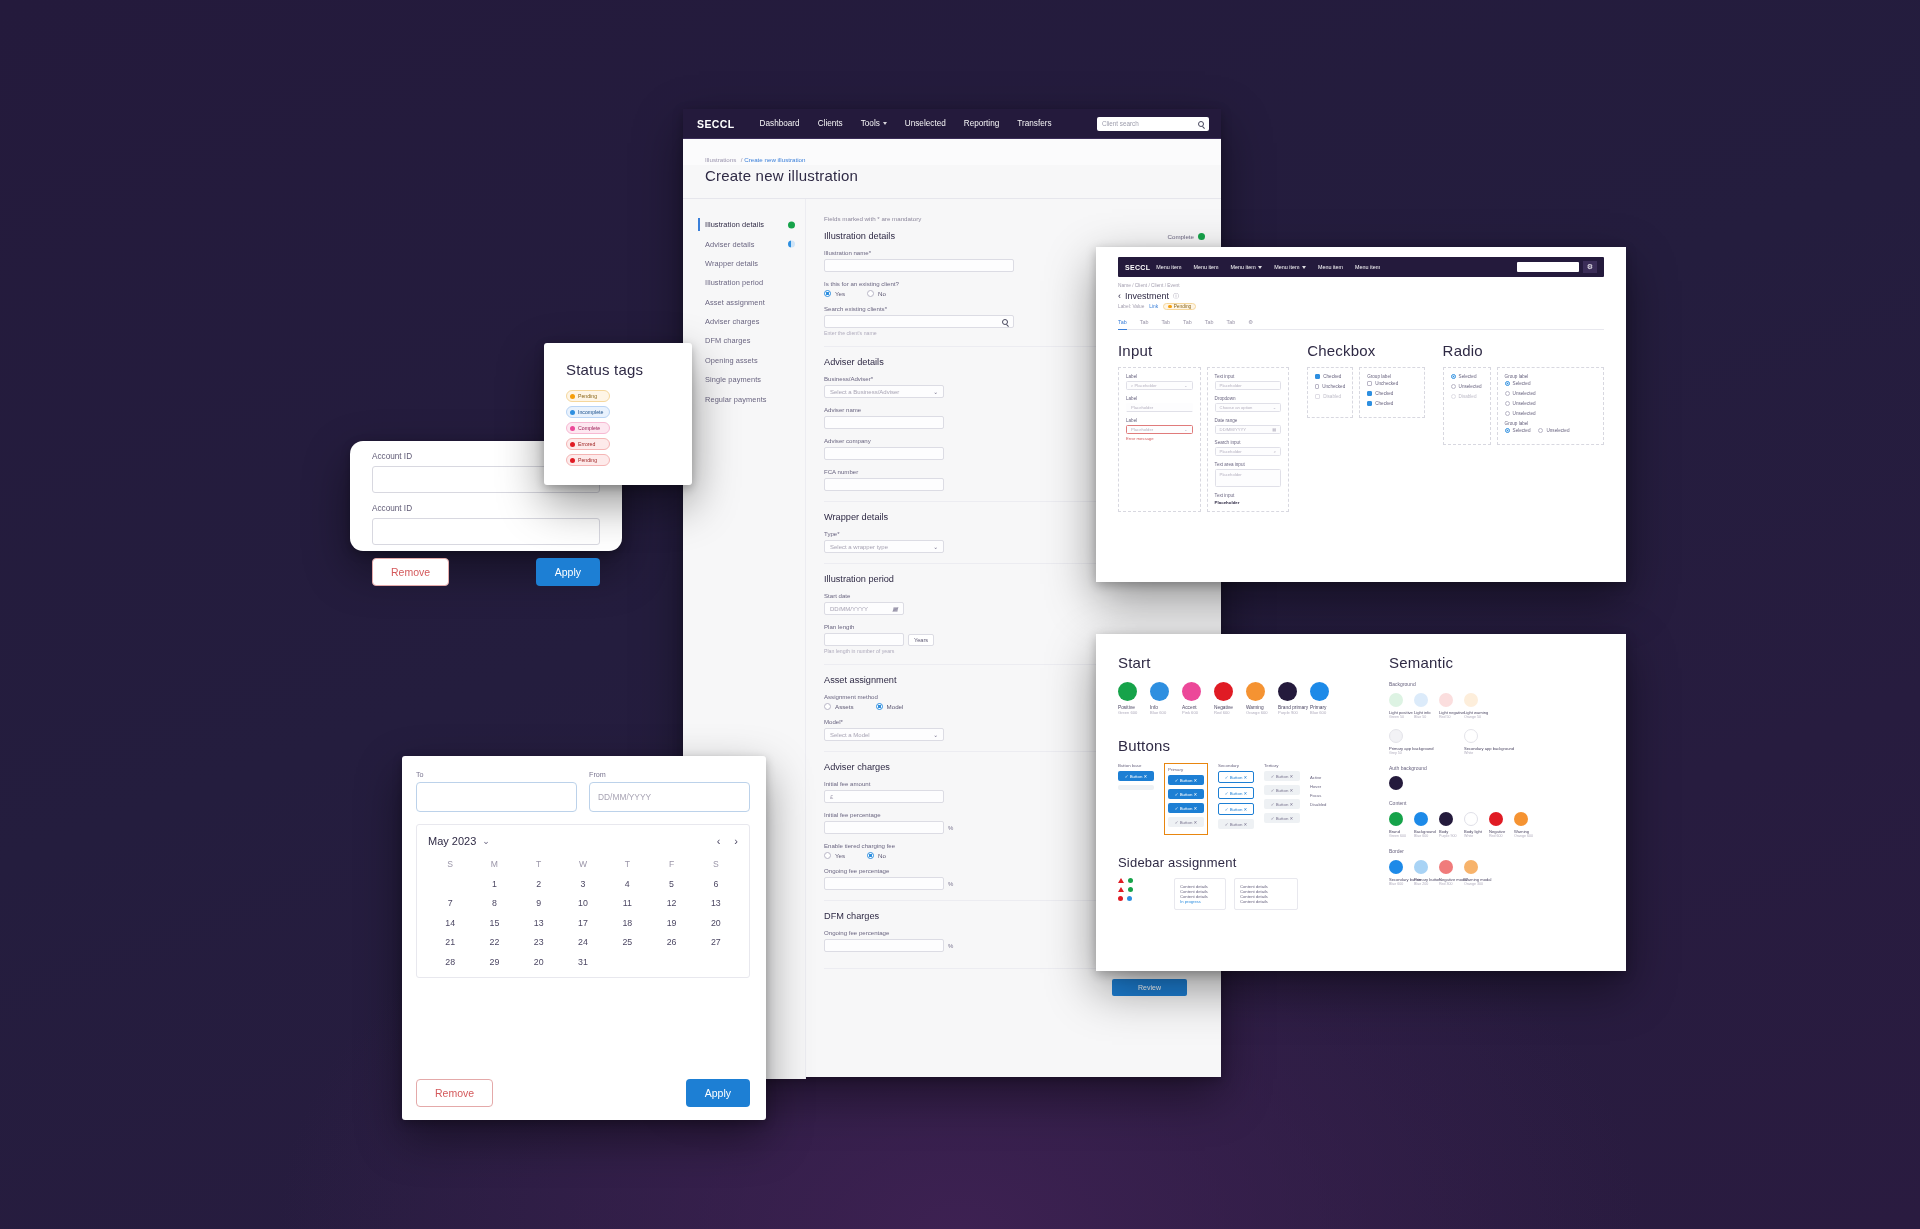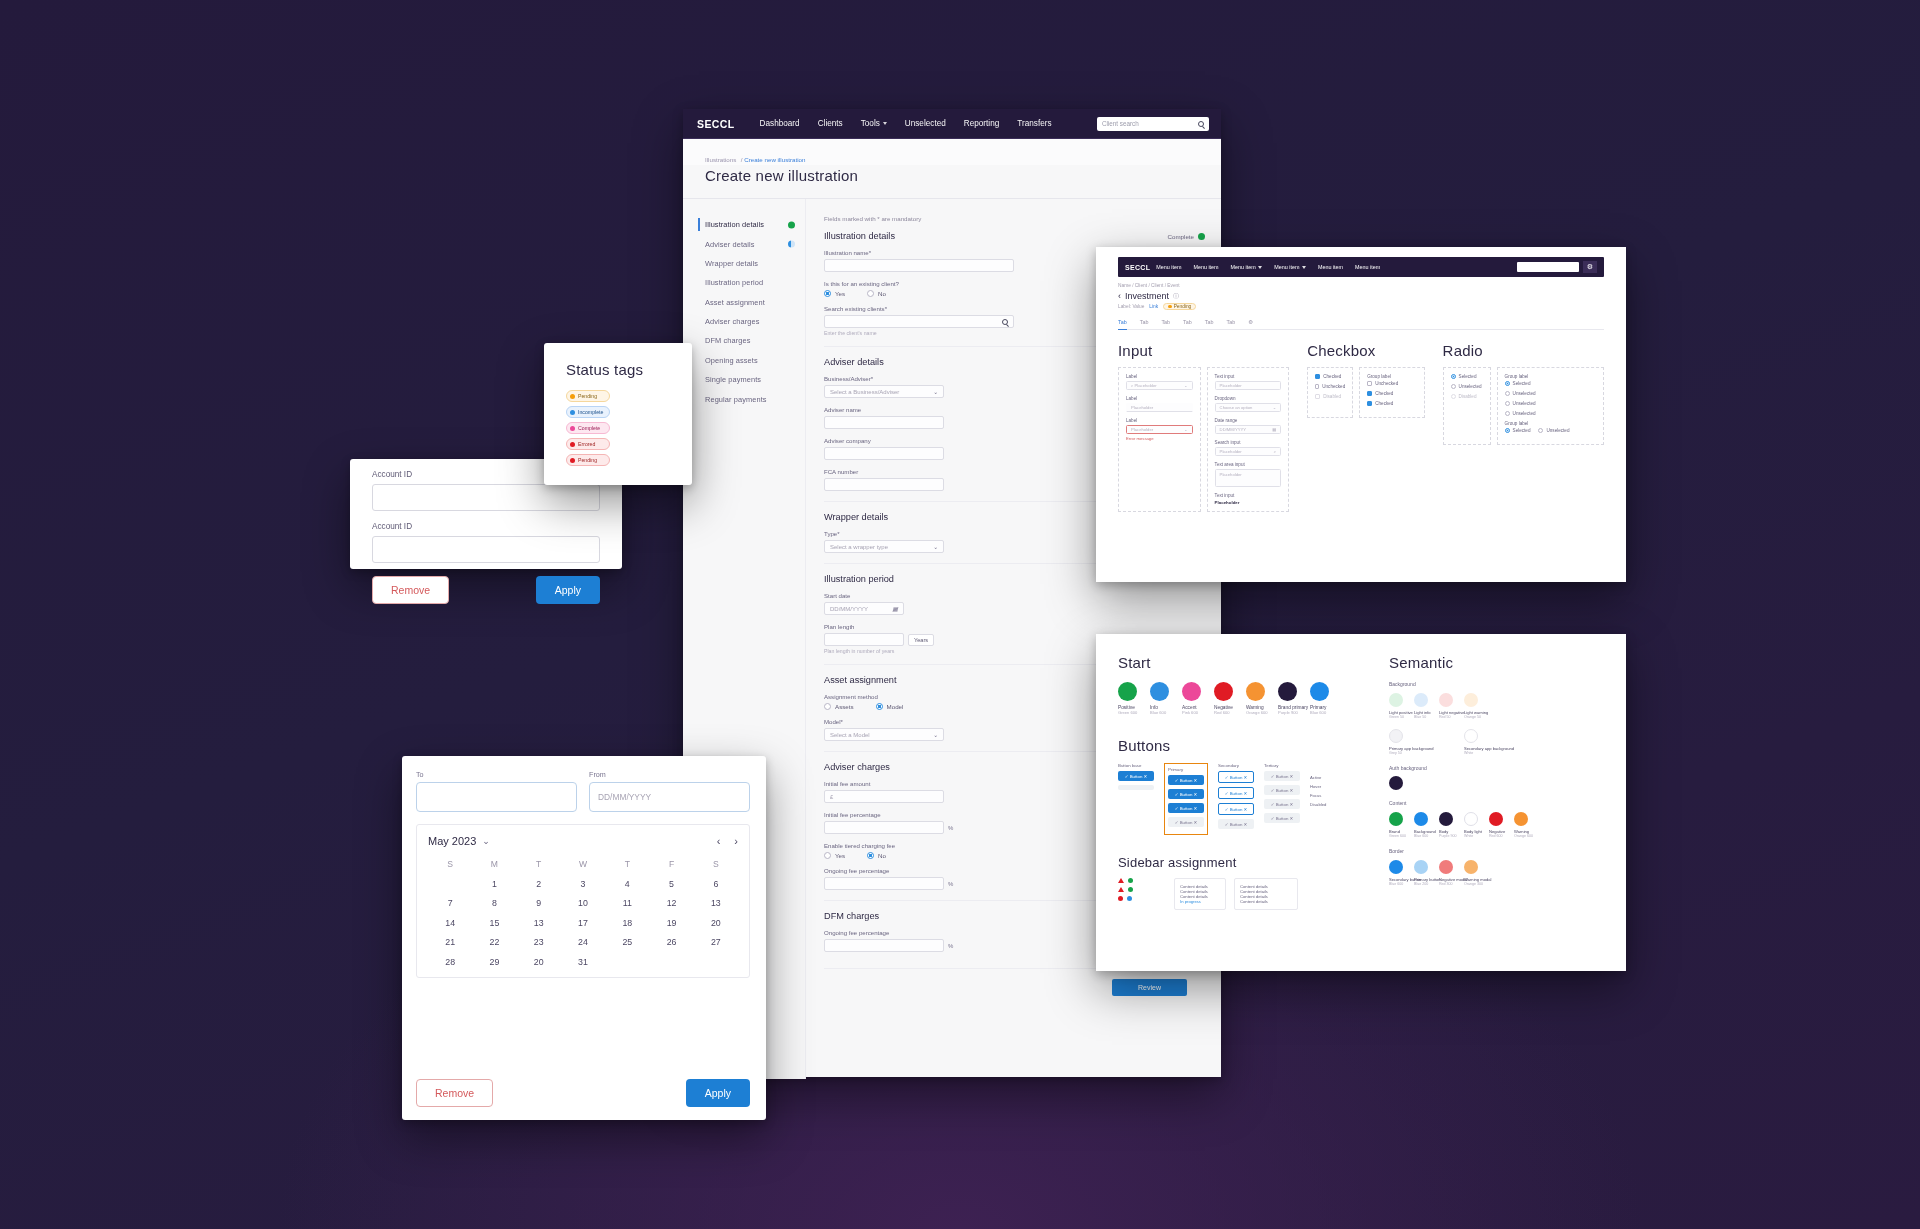--- a/index.html
+++ b/index.html
@@ -96,21 +96,21 @@
   .rdot.on { border-color:#2e8fe0; background: radial-gradient(circle, #2e8fe0 45%, #fff 48%);}
   .hint { font-size:5.2px; color:#b0acbd; margin-top:2px;}
   .sect-sep { height:1px; background:#ececf1; margin: 10px 0 10px 0;}
   .suffix-row { display:flex; align-items:center; gap:4px;}
   .suffix { font-size:6px; color:#7a7590;}
   .btn-sm { height:12px; border:1px solid #dcdce4; border-radius:2px; background:#fff; font-size:5.6px; color:#5c5772; display:flex;align-items:center;justify-content:center;width:26px;}
   .app-footer { margin-top: 16px; border-top:1px solid #ececf1; padding: 10px 18px 12px 0; display:flex; justify-content:flex-end;}
   .btn-review { background:#1d7fd4; color:#fff; font-size:7px; border-radius:2px; padding: 5px 26px;}
 
   
-  #account-card { left: 350px; top: 459px; width: 272px; height: 110px; border-radius: 3px; }
+  #account-card { left: 350px; top: 441px; width: 272px; height: 110px; border-radius: 13px; }
   .acc-field { padding: 0 22px; }
   .acc-field label { display:block; font-size: 8.2px; color:#5f5a75; margin: 11px 0 5px 0;}
   .acc-input { height: 27px; border:1px solid #d8d8e0; border-radius:3px; background:#fff;}
   .acc-actions { display:flex; align-items:center; justify-content:space-between; padding: 13px 22px 0 22px;}
   .btn-remove {
     border:1px solid #e4a9a9; color:#d4595b; background:#fff; border-radius:4px;
     font-size:10.5px; padding: 7px 18px;
   }
   .btn-apply {
     background:#1d7fd4; color:#fff; border-radius:4px; font-size:10.5px; padding: 8px 19px; border:none;

